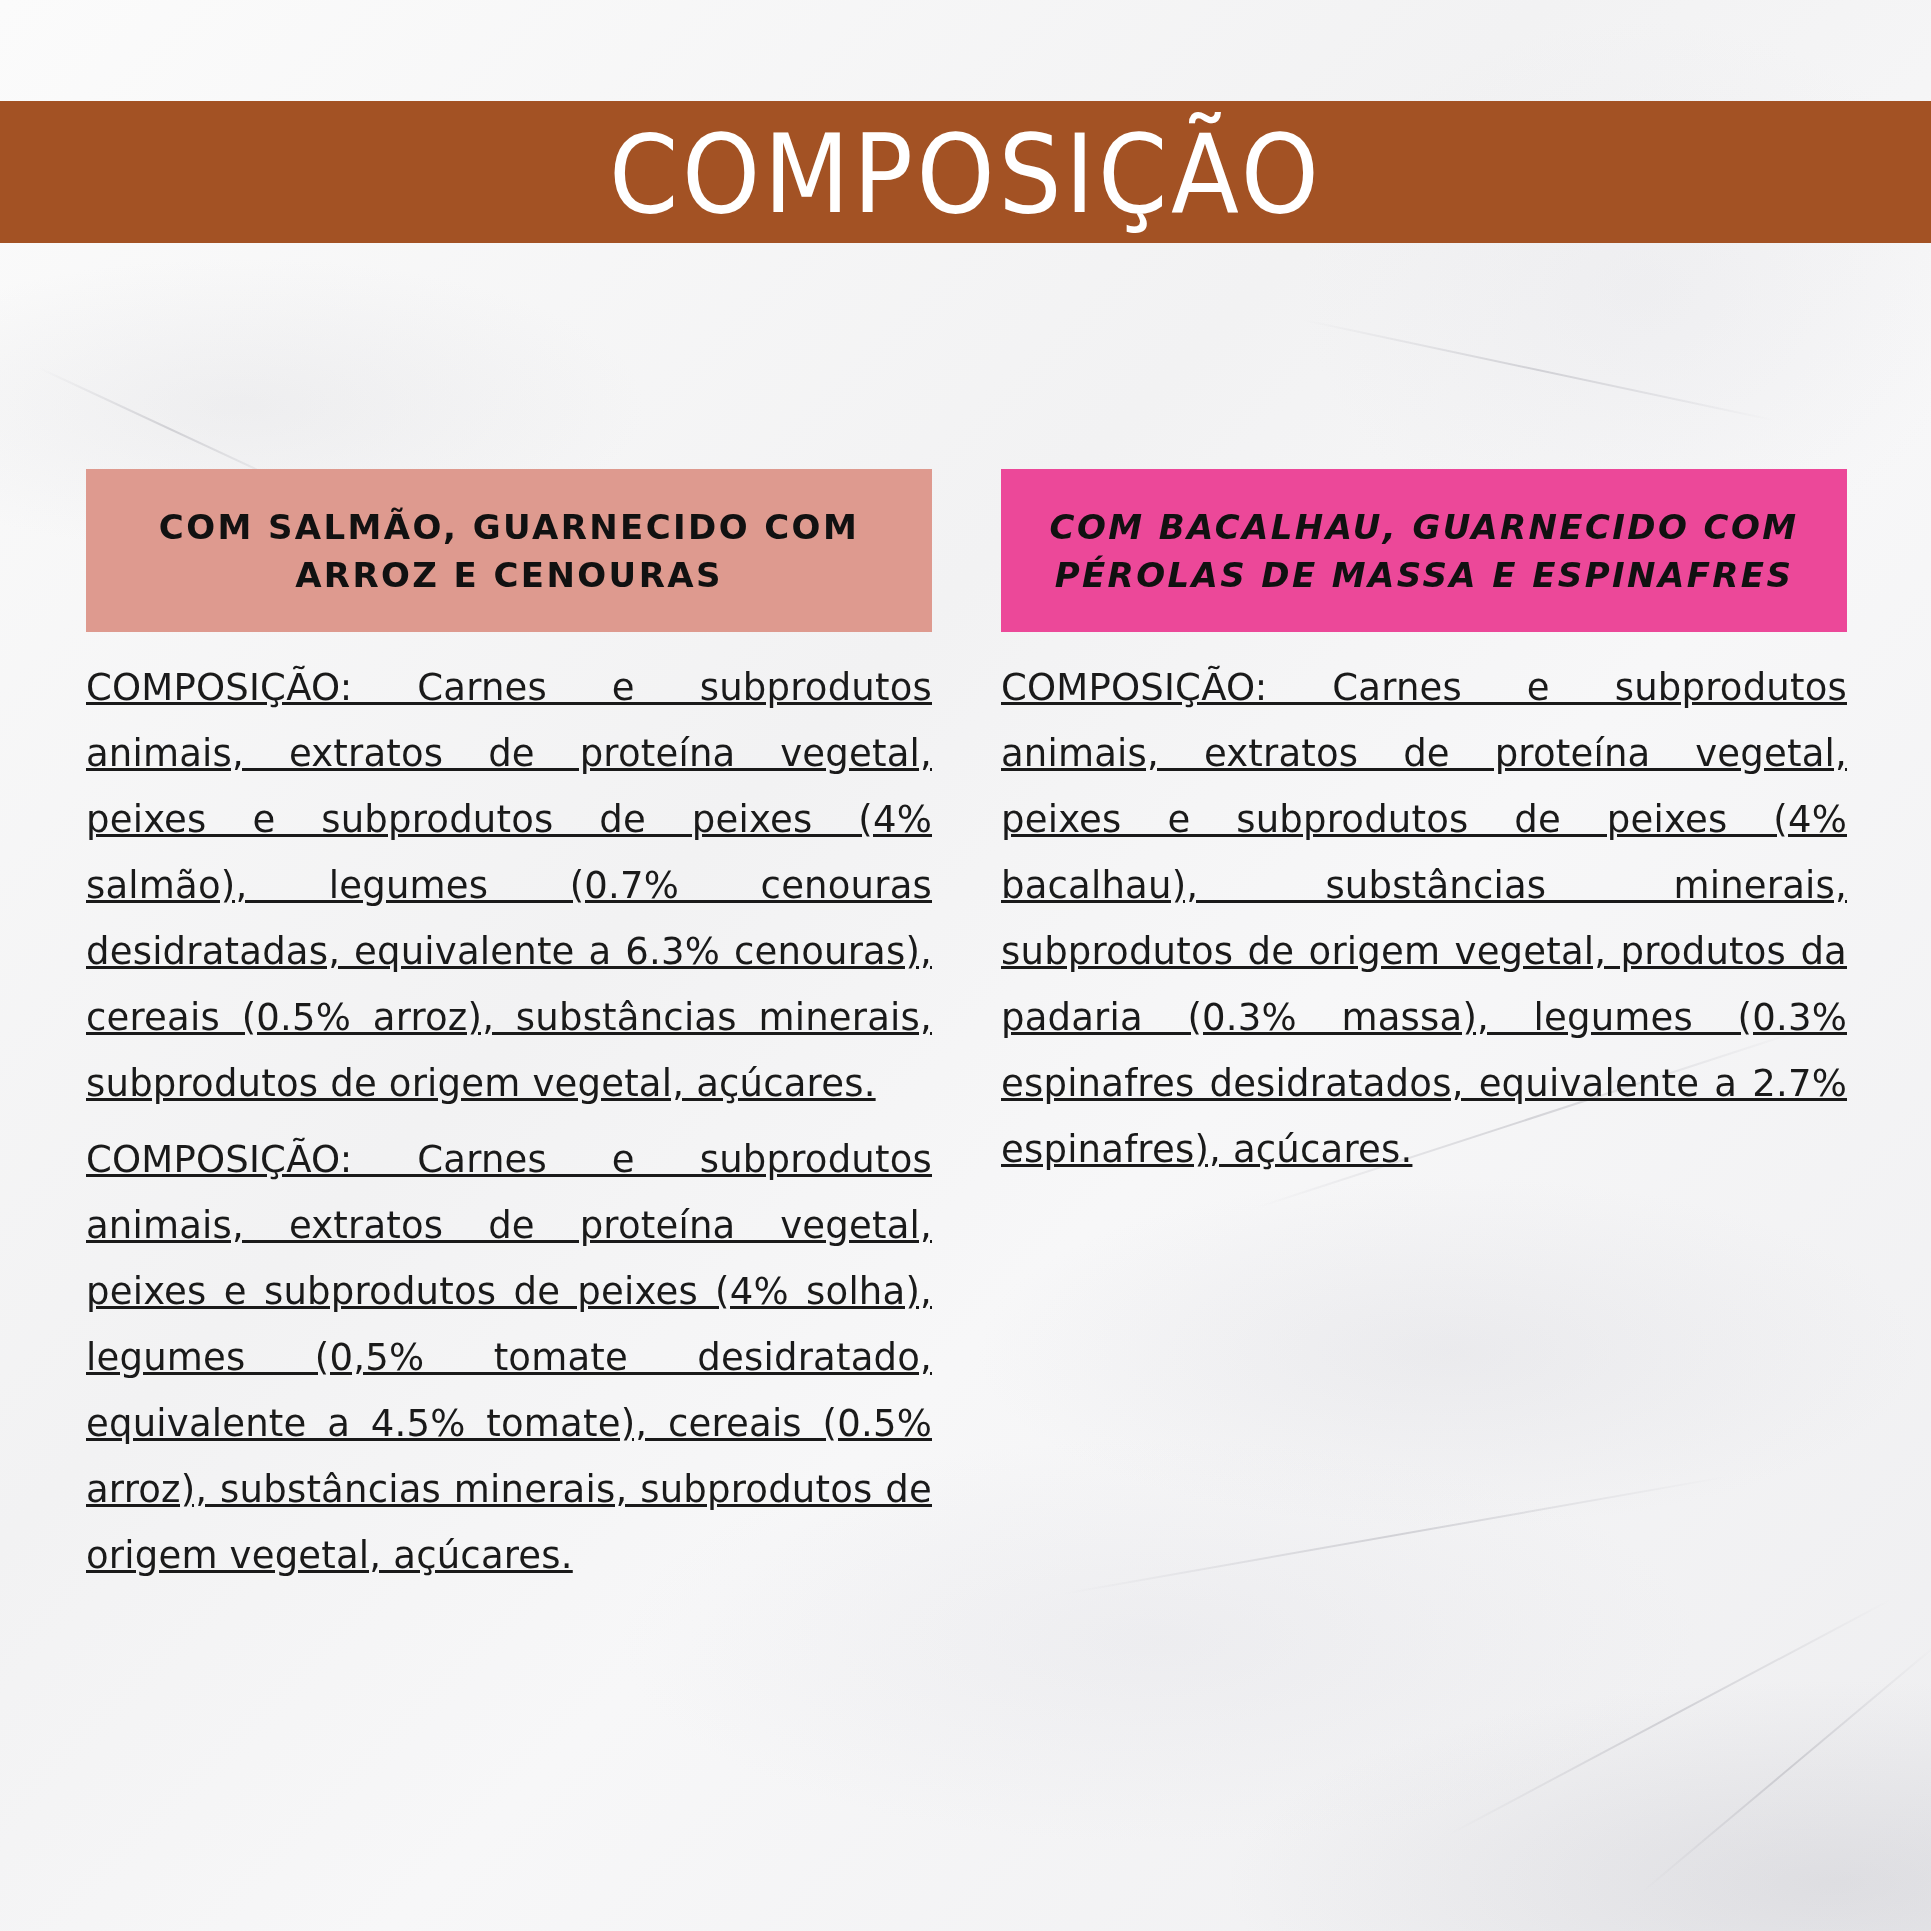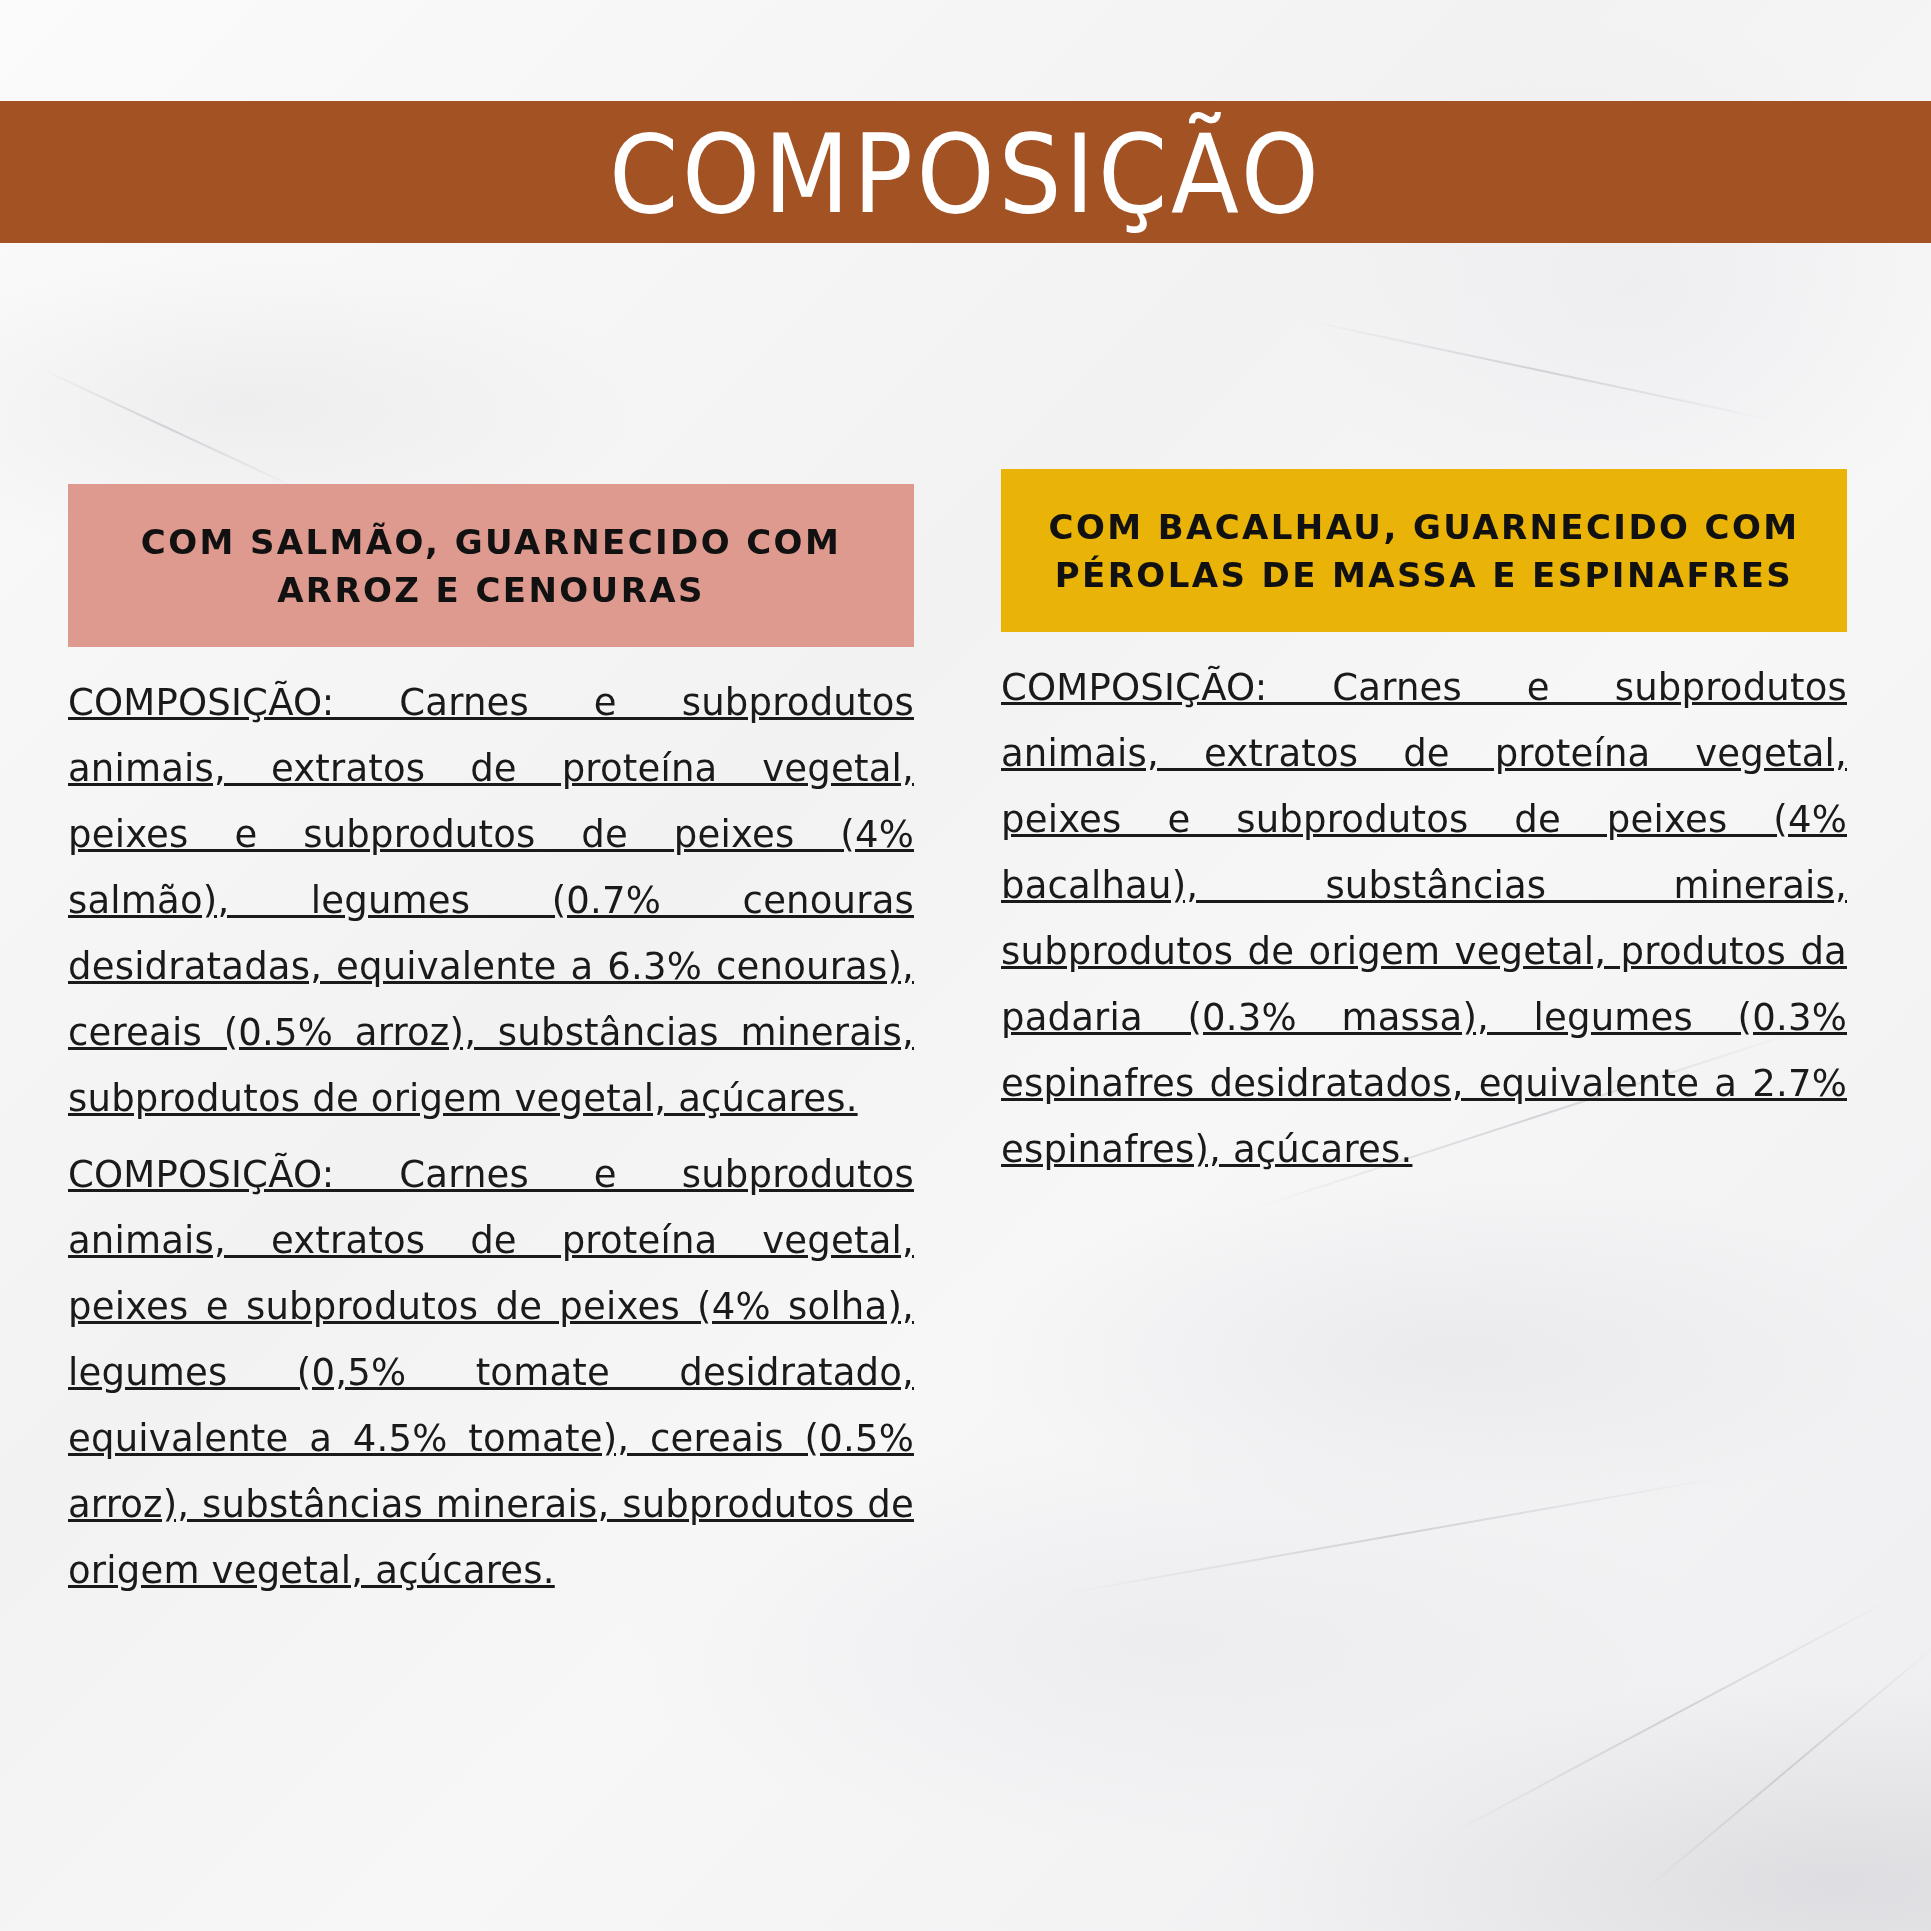--- a/index.html
+++ b/index.html
@@ -43,42 +43,42 @@
       font-size: 108px;
       letter-spacing: 3.9px;
       font-weight: normal;
       transform: scaleX(0.92);
       margin-top: 5.8px;
     }
     .column {
       position: absolute;
       width: 846px;
     }
-    .col-left { left: 68px; margin-top: 15px; }
+    .col-left { left: 86px; }
     .col-right { left: 1001px; }
     .label-box {
       width: 846px;
       height: 163px;
       display: flex;
       align-items: center;
       justify-content: center;
       text-align: center;
       box-sizing: border-box;
       padding: 0 39px;
     }
     .label-text {
       font-family: "DejaVu Sans", sans-serif;
       font-weight: bold;
       font-size: 34px;
       line-height: 48px;
       letter-spacing: 2.4px;
       white-space: pre-line;
     }
     .box-salmon { background: #de9a8f; color: #111111; }
-    .box-cod { background: #eab308; color: #111111; }
+    .box-cod { background: #ec4899; color: #111111; font-style: italic; }
     .box-plaice { background: #1e9ad8; color: #ffffff; }
     .composition-text {
       margin-top: 23px;
       font-family: "DejaVu Sans", sans-serif;
       font-size: 37px;
       line-height: 66px;
       color: #1a1a1a;
       text-align: justify;
       text-align-last: left;
       letter-spacing: 0.2px;

